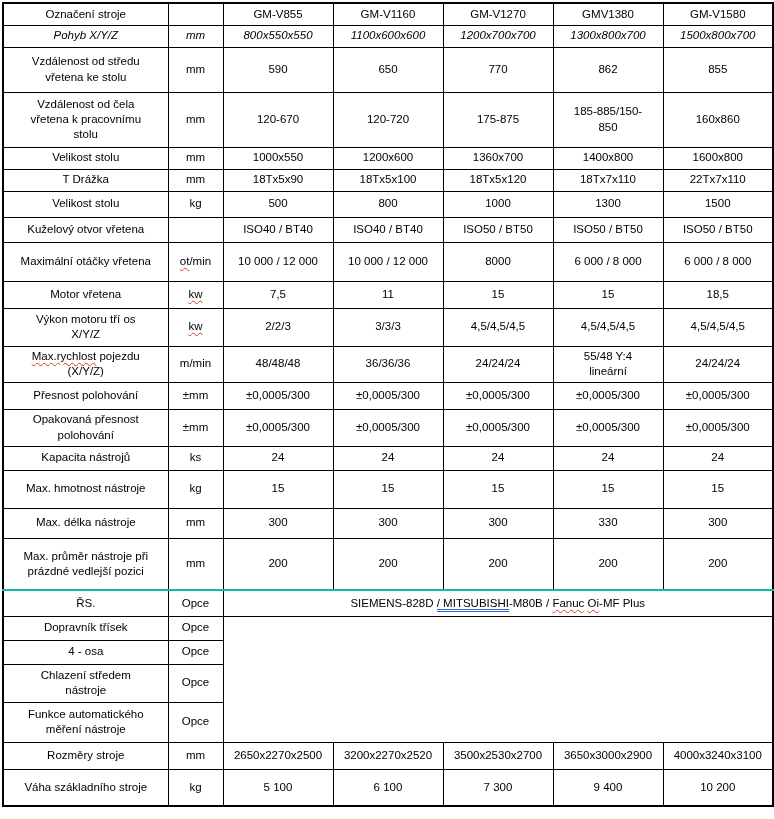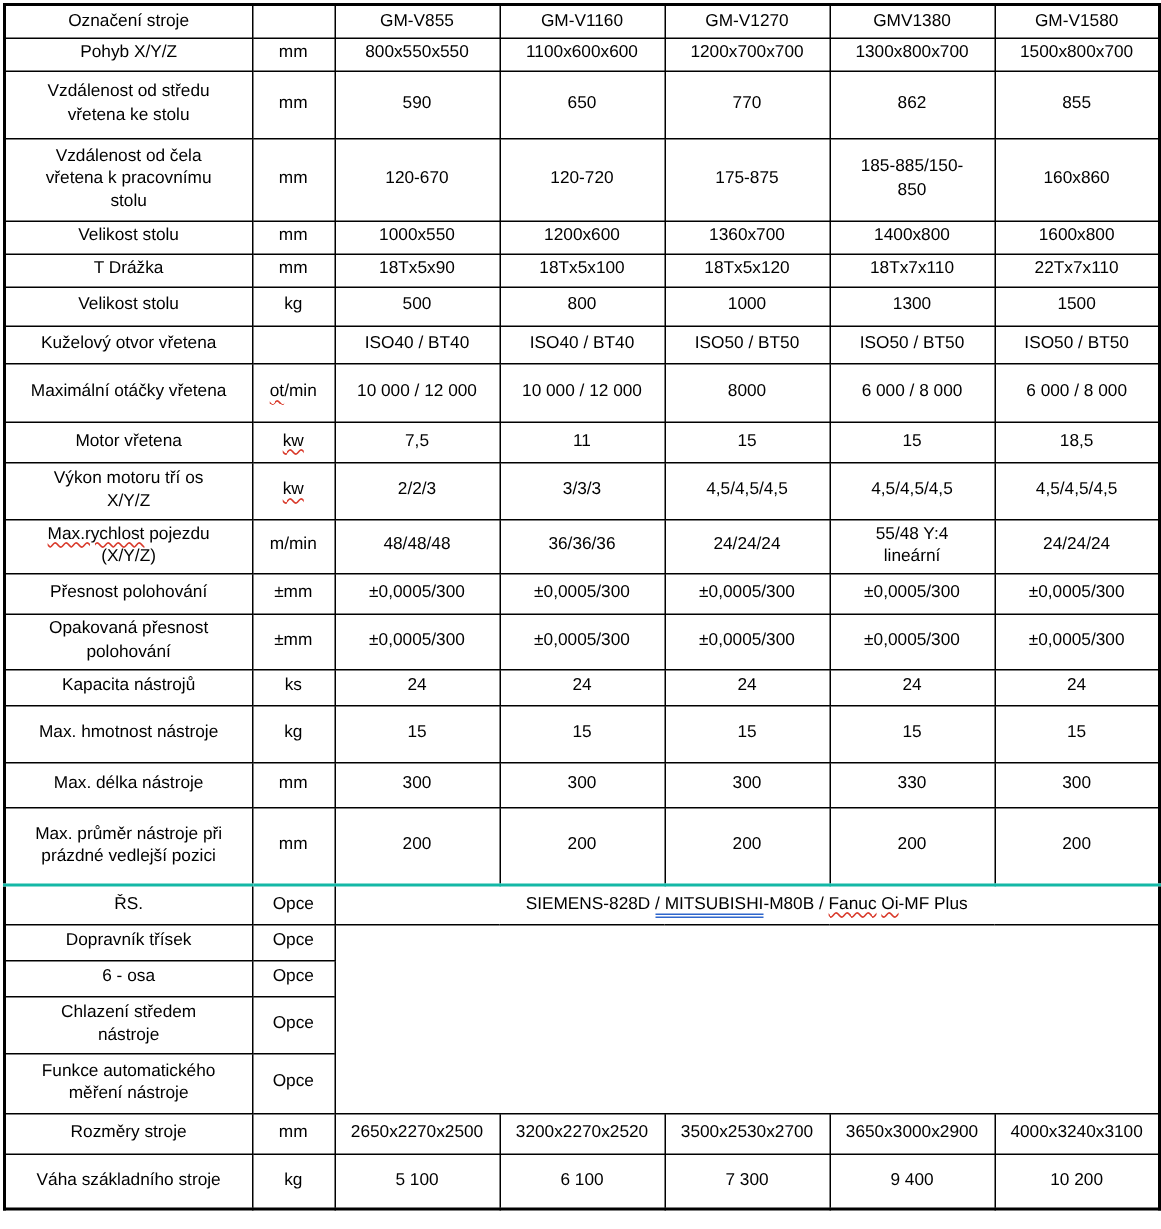--- a/index.html
+++ b/index.html
@@ -68,21 +68,21 @@
   <tbody id="specs-body">
       <tr class="row-header" style="height: 22px;">
         <td class="c-label">Označení stroje</td>
         <td class="c-unit"></td>
         <td class="c-model">GM-V855</td>
         <td class="c-model">GM-V1160</td>
         <td class="c-model">GM-V1270</td>
         <td class="c-model">GMV1380</td>
         <td class="c-model">GM-V1580</td>
       </tr>
-      <tr class="row-data" style="height: 22px;">
+      <tr class="row-data" style="height: 22px; font-style: italic;">
         <td class="c-label">Pohyb X/Y/Z</td>
         <td class="c-unit">mm</td>
         <td class="c-value">800x550x550</td>
         <td class="c-value">1100x600x600</td>
         <td class="c-value">1200x700x700</td>
         <td class="c-value">1300x800x700</td>
         <td class="c-value">1500x800x700</td>
       </tr>
       <tr class="row-data" style="height: 45px;">
         <td class="c-label">Vzdálenost od středu
@@ -241,21 +241,21 @@
         <td class="c-label">ŘS.</td>
         <td class="c-unit">Opce</td>
         <td colspan="5"><span>SIEMENS-828D </span><span class="u-mixed">/  MITSUBISHI</span><span>-M80B / </span><span class="sq-red">Fanuc</span><span> </span><span class="sq-red">Oi</span><span>-MF Plus</span></td>
       </tr>
       <tr class="row-option-first" style="height: 24px;">
         <td class="c-label">Dopravník třísek</td>
         <td class="c-unit">Opce</td>
         <td colspan="5" rowspan="4" class="c-empty"></td>
       </tr>
       <tr class="row-option" style="height: 24px;">
-        <td class="c-label">6 - osa</td>
+        <td class="c-label">4 - osa</td>
         <td class="c-unit">Opce</td>
       </tr>
       <tr class="row-option" style="height: 38px;">
         <td class="c-label">Chlazení středem
 nástroje</td>
         <td class="c-unit">Opce</td>
       </tr>
       <tr class="row-option" style="height: 40px;">
         <td class="c-label">Funkce automatického
 měření nástroje</td>

